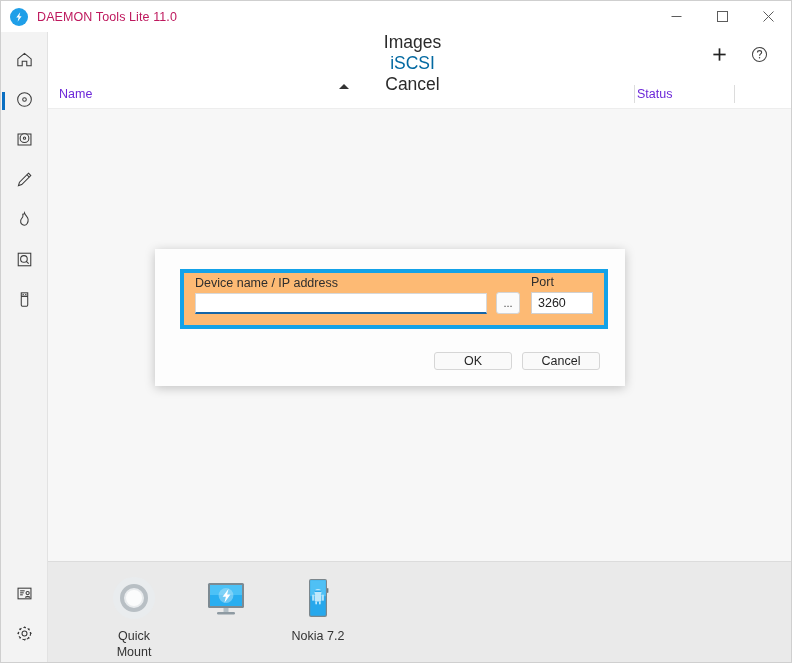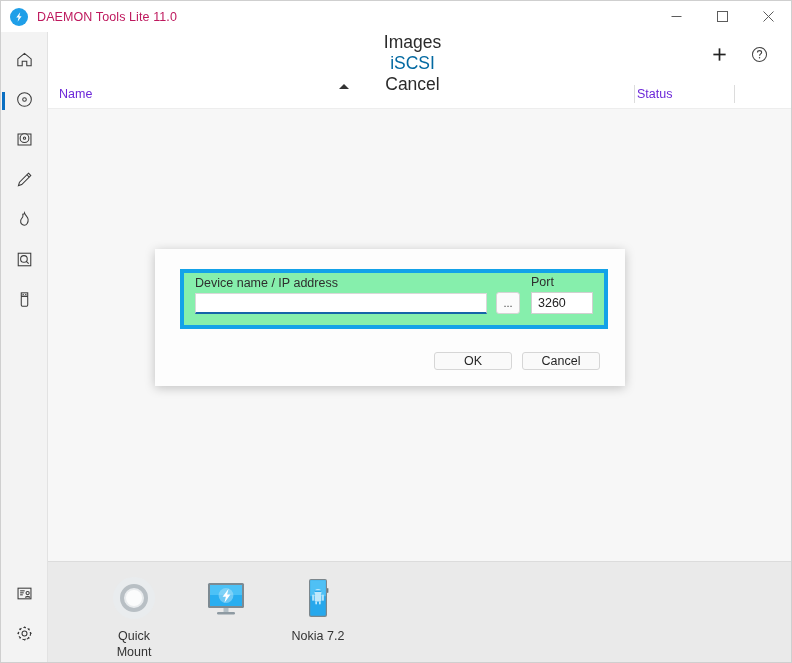--- a/index.html
+++ b/index.html
@@ -222,21 +222,21 @@
     box-shadow: 0 2px 10px rgba(0,0,0,0.22);
     z-index: 20;
   }
   .focus-frame {
     position: absolute;
     left: 25px; top: 20px;
     width: 428px;
     height: 60px;
     border: 4px solid #13a2e8;
     box-sizing: border-box;
-    background: #86efac;
+    background: #fdba74;
   }
   .field-row {
     position: absolute;
     left: 4px; top: 4px;
     right: 4px; bottom: 4px;
     display: flex;
     align-items: flex-end;
     padding: 0 7px 7px 7px;
     box-sizing: border-box;
   }

